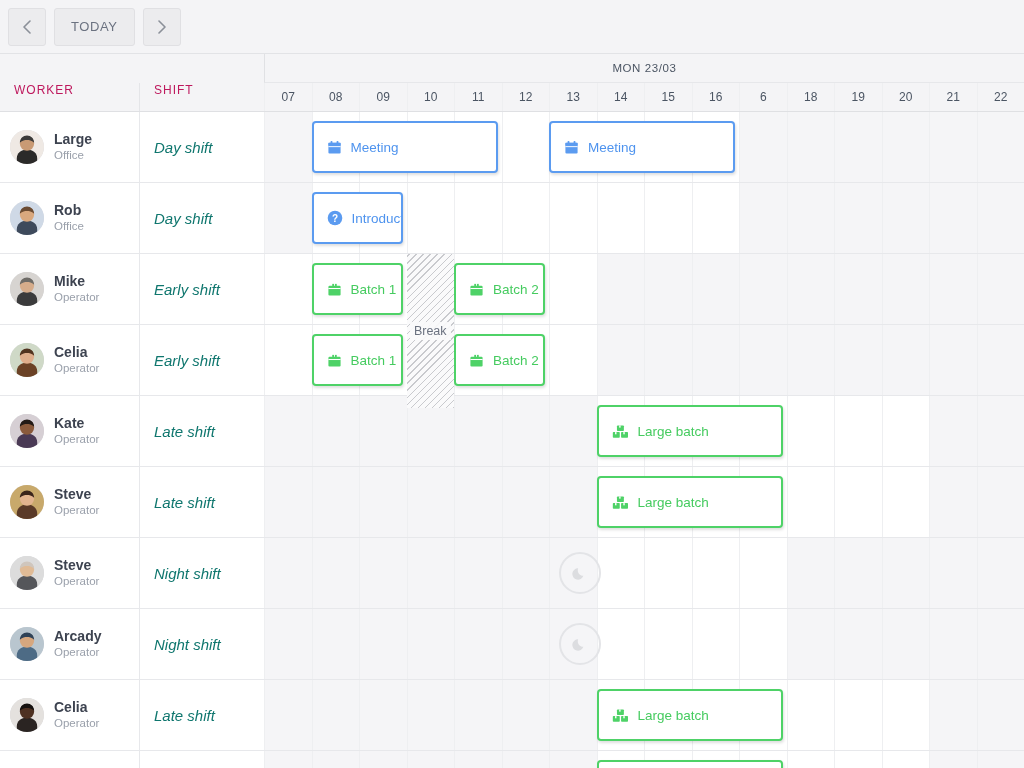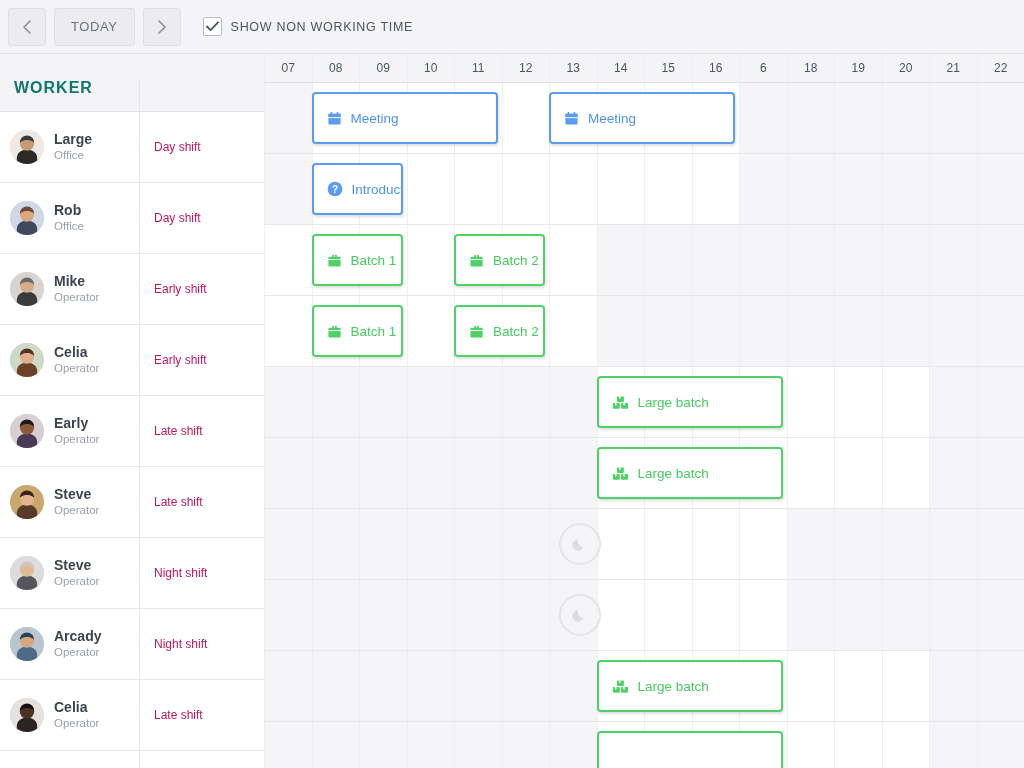--- a/index.html
+++ b/index.html
@@ -42,22 +42,22 @@
   #locked { width: 264px; flex: none; position: relative; background: #fff; }
   #timeline { flex: 1; position: relative; overflow: hidden; background: #fff; }
 
   
   .hdr-locked {
     height: 58px; background: #f4f4f6;
     border-bottom: 1px solid #dfe0e3;
     display: flex; align-items: flex-end;
   }
   .hdr-cell {
-    font-size: 16px; color: #0f766e; letter-spacing: 1px;
-    padding: 0 0 14px 14px; font-weight: 700;
+    font-size: 12px; color: #be185d; letter-spacing: 1px;
+    padding: 0 0 14px 14px; font-weight: 400;
   }
   .hdr-cell.worker { width: 140px; border-right: 1px solid #e4e5e8; }
   .hdr-cell.shift  { width: 124px; }
   .hdr-locked-inner { display: flex; width: 100%; height: 100%; align-items: flex-end; }
 
   .hdr-date {
     height: 29px; background: #f4f4f6;
     border-bottom: 1px solid #e6e7ea; border-left: 1px solid #e0e1e4;
     display: flex; align-items: center; justify-content: center;
     font-size: 11.5px; color: #4b5563; letter-spacing: .6px;
@@ -84,21 +84,21 @@
   }
   .avatar {
     width: 34px; height: 34px; border-radius: 50%; flex: none;
     background: #d9dade; overflow: hidden; position: relative;
   }
   .avatar svg { display: block; width: 100%; height: 100%; }
   .wname { font-size: 14px; font-weight: bold; color: #3d4350; line-height: 1.25; }
   .wrole { font-size: 11.5px; color: #9aa0ab; line-height: 1.35; }
   .lrow .cell-shift {
     width: 124px; height: 100%; display: flex; align-items: center;
-    padding-left: 14px; font-size: 12px; color: #be185d;
+    padding-left: 14px; font-size: 15px; color: #0f766e; font-style: italic;
   }
 
   
   .trow { position: relative; height: 71px; border-bottom: 1px solid #e7e8eb; }
   .tcells { position: absolute; inset: 0; display: flex; }
   .tcell { flex: none; border-left: 1px solid #eeeff1; height: 100%; }
   .tcell.nonwork { background: #f5f5f7; }
 
   
   .event {
@@ -144,36 +144,29 @@
     </svg>
   </div>
   <div class="tb-btn today">
     <span>TODAY</span>
   </div>
   <div class="tb-btn">
     <svg width="10" height="14" viewBox="0 0 10 14">
       <path d="M2 1l6 6-6 6" fill="none" stroke="#8b9099" stroke-width="1.6" stroke-linecap="round" stroke-linejoin="round"></path>
     </svg>
   </div>
-  <div class="chk-wrap">
-    <span class="chk-box">
-      <svg width="13" height="11" viewBox="0 0 13 11">
-        <path d="M1 5.5L4.6 9.2 12 1.4" fill="none" stroke="#4b5563" stroke-width="1.8" stroke-linecap="round" stroke-linejoin="round"></path>
-      </svg>
-    </span>
-    <span class="chk-label">SHOW NON WORKING TIME</span>
-  </div>
 </div>
 
 <div id="grid">
 
   <div id="locked">
     <div class="hdr-locked">
       <div class="hdr-locked-inner">
         <div class="hdr-cell worker">WORKER</div>
+        <div class="hdr-cell shift">SHIFT</div>
       </div>
     </div>
     <div id="locked-rows">
         <div class="lrow">
     <div class="cell-worker">
       <span class="avatar">
               <svg viewBox="0 0 40 40">
     <rect width="40" height="40" fill="#efe9e4"></rect>
     <path d="M20 23c-7 0-12 4.4-12 10.5V40h24v-6.5C32 27.4 27 23 20 23z" fill="#2b2a29"></path>
     <circle cx="20" cy="16" r="8.4" fill="#c99a74"></circle>
@@ -242,21 +235,21 @@
     <div class="cell-worker">
       <span class="avatar">
               <svg viewBox="0 0 40 40">
     <rect width="40" height="40" fill="#d6cfd4"></rect>
     <path d="M20 23c-7 0-12 4.4-12 10.5V40h24v-6.5C32 27.4 27 23 20 23z" fill="#4a3a55"></path>
     <circle cx="20" cy="16" r="8.4" fill="#8a5a3c"></circle>
     <path d="M11.6 15.2C11.6 9.8 15.4 6.4 20 6.4s8.4 3.4 8.4 8.8c0 0-2.2-3.4-8.4-3.4s-8.4 3.4-8.4 3.4z" fill="#221a16"></path>
   </svg>
             </span>
       <span>
-        <span class="wname">Early</span>
+        <span class="wname">Kate</span>
         <span class="wrole" style="display:block">Operator</span>
       </span>
     </div>
     <div class="cell-shift">Late shift</div>
         </div>
         <div class="lrow">
     <div class="cell-worker">
       <span class="avatar">
               <svg viewBox="0 0 40 40">
     <rect width="40" height="40" fill="#c8a96b"></rect>
@@ -330,20 +323,21 @@
         <span class="wname"></span>
         <span class="wrole" style="display:block"></span>
       </span>
     </div>
     <div class="cell-shift"></div>
         </div>
       </div>
   </div>
 
   <div id="timeline">
+    <div class="hdr-date">MON 23/03</div>
     <div class="hdr-hours" id="hour-header">
         <div class="tcell hdr-hour" style="width: 47.5px;">07</div>
         <div class="tcell hdr-hour" style="width: 47.5px;">08</div>
         <div class="tcell hdr-hour" style="width: 47.5px;">09</div>
         <div class="tcell hdr-hour" style="width: 47.5px;">10</div>
         <div class="tcell hdr-hour" style="width: 47.5px;">11</div>
         <div class="tcell hdr-hour" style="width: 47.5px;">12</div>
         <div class="tcell hdr-hour" style="width: 47.5px;">13</div>
         <div class="tcell hdr-hour" style="width: 47.5px;">14</div>
         <div class="tcell hdr-hour" style="width: 47.5px;">15</div>
@@ -678,15 +672,18 @@
             <div class="tcell" style="width: 47.5px;"></div>
             <div class="tcell" style="width: 47.5px;"></div>
             <div class="tcell" style="width: 47.5px;"></div>
             <div class="tcell nonwork" style="width: 47.5px;"></div>
             <div class="tcell nonwork" style="width: 47.5px;"></div>
           </div>
           <div class="event green" style="left: 332.5px; width: 186px;">
             <span></span>
           </div>
         </div>
+        <div class="breakzone" style="left: 142.5px; width: 47.5px; top: 142px; height: 154px; bottom: auto;">
+          <span>Break</span>
+        </div>
       </div>
   </div>
 </div>
 
 </body></html>

